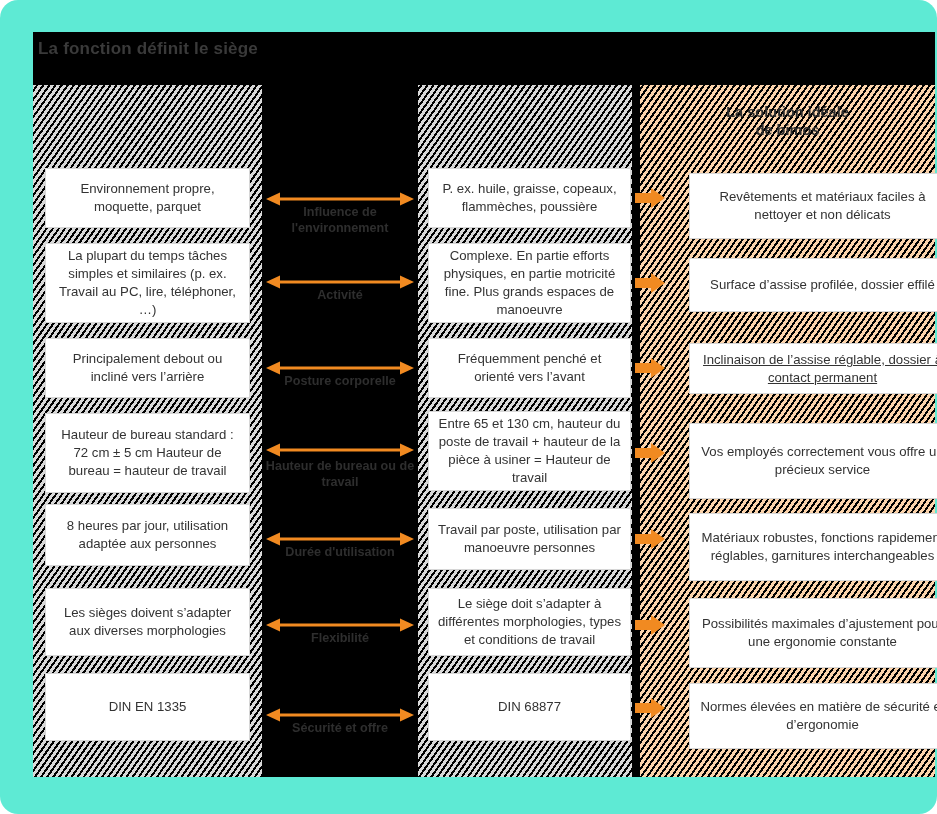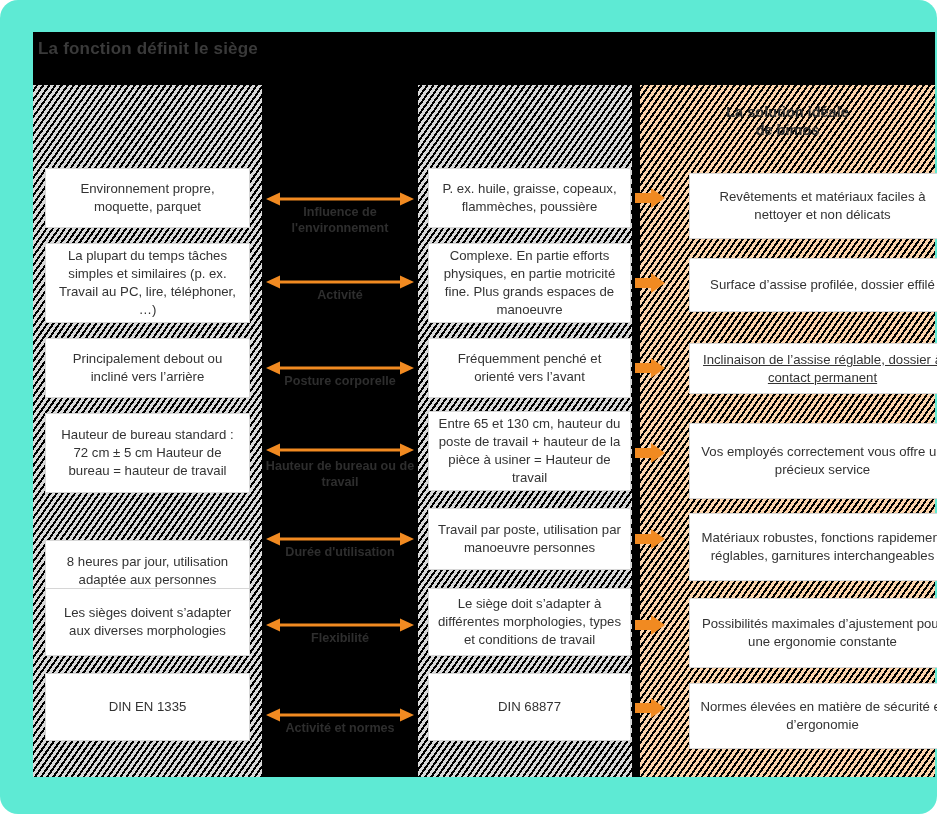--- a/index.html
+++ b/index.html
@@ -228,21 +228,21 @@
           <line x1="12" y1="7" x2="136" y2="7" stroke="#F18A21" stroke-width="3"></line>
           <polygon points="0,7 14,0.5 14,13.5" fill="#F18A21"></polygon>
           <polygon points="148,7 134,0.5 134,13.5" fill="#F18A21"></polygon>
         </svg>
       </div>
       <div class="sgl-arrow" style="top: 443px;">
         <svg viewBox="0 0 30 20" xmlns="http://www.w3.org/2000/svg">
           <polygon points="0,5 16,5 16,0 30,10 16,20 16,15 0,15" fill="#F18A21"></polygon>
         </svg>
       </div>
-      <div class="box box-left" style="top: 540px; height: 62px;">8 heures par jour, utilisation adaptée aux personnes</div>
+      <div class="box box-left" style="top: 504px; height: 62px;">8 heures par jour, utilisation adaptée aux personnes</div>
       <div class="box box-mid" style="top: 508px; height: 62px;">Travail par poste, utilisation par manoeuvre personnes</div>
       <div class="box box-sol" style="top: 505px; height: 68px;">Matériaux robustes, fonctions rapidement réglables, garnitures interchangeables</div>
       <div class="mid-label" style="top: 545px;">Durée d'utilisation</div>
       <div class="dbl-arrow" style="top: 532px;">
         <svg viewBox="0 0 148 14" xmlns="http://www.w3.org/2000/svg">
           <line x1="12" y1="7" x2="136" y2="7" stroke="#F18A21" stroke-width="3"></line>
           <polygon points="0,7 14,0.5 14,13.5" fill="#F18A21"></polygon>
           <polygon points="148,7 134,0.5 134,13.5" fill="#F18A21"></polygon>
         </svg>
       </div>
@@ -263,21 +263,21 @@
         </svg>
       </div>
       <div class="sgl-arrow" style="top: 615px;">
         <svg viewBox="0 0 30 20" xmlns="http://www.w3.org/2000/svg">
           <polygon points="0,5 16,5 16,0 30,10 16,20 16,15 0,15" fill="#F18A21"></polygon>
         </svg>
       </div>
       <div class="box box-left" style="top: 673px; height: 68px;">DIN EN 1335</div>
       <div class="box box-mid" style="top: 673px; height: 68px;">DIN 68877</div>
       <div class="box box-sol" style="top: 675px; height: 66px;">Normes élevées en matière de sécurité et d’ergonomie</div>
-      <div class="mid-label" style="top: 721px;">Activité et normes</div>
+      <div class="mid-label" style="top: 721px;">Sécurité et offre</div>
       <div class="dbl-arrow" style="top: 708px;">
         <svg viewBox="0 0 148 14" xmlns="http://www.w3.org/2000/svg">
           <line x1="12" y1="7" x2="136" y2="7" stroke="#F18A21" stroke-width="3"></line>
           <polygon points="0,7 14,0.5 14,13.5" fill="#F18A21"></polygon>
           <polygon points="148,7 134,0.5 134,13.5" fill="#F18A21"></polygon>
         </svg>
       </div>
       <div class="sgl-arrow" style="top: 698px;">
         <svg viewBox="0 0 30 20" xmlns="http://www.w3.org/2000/svg">
           <polygon points="0,5 16,5 16,0 30,10 16,20 16,15 0,15" fill="#F18A21"></polygon>

